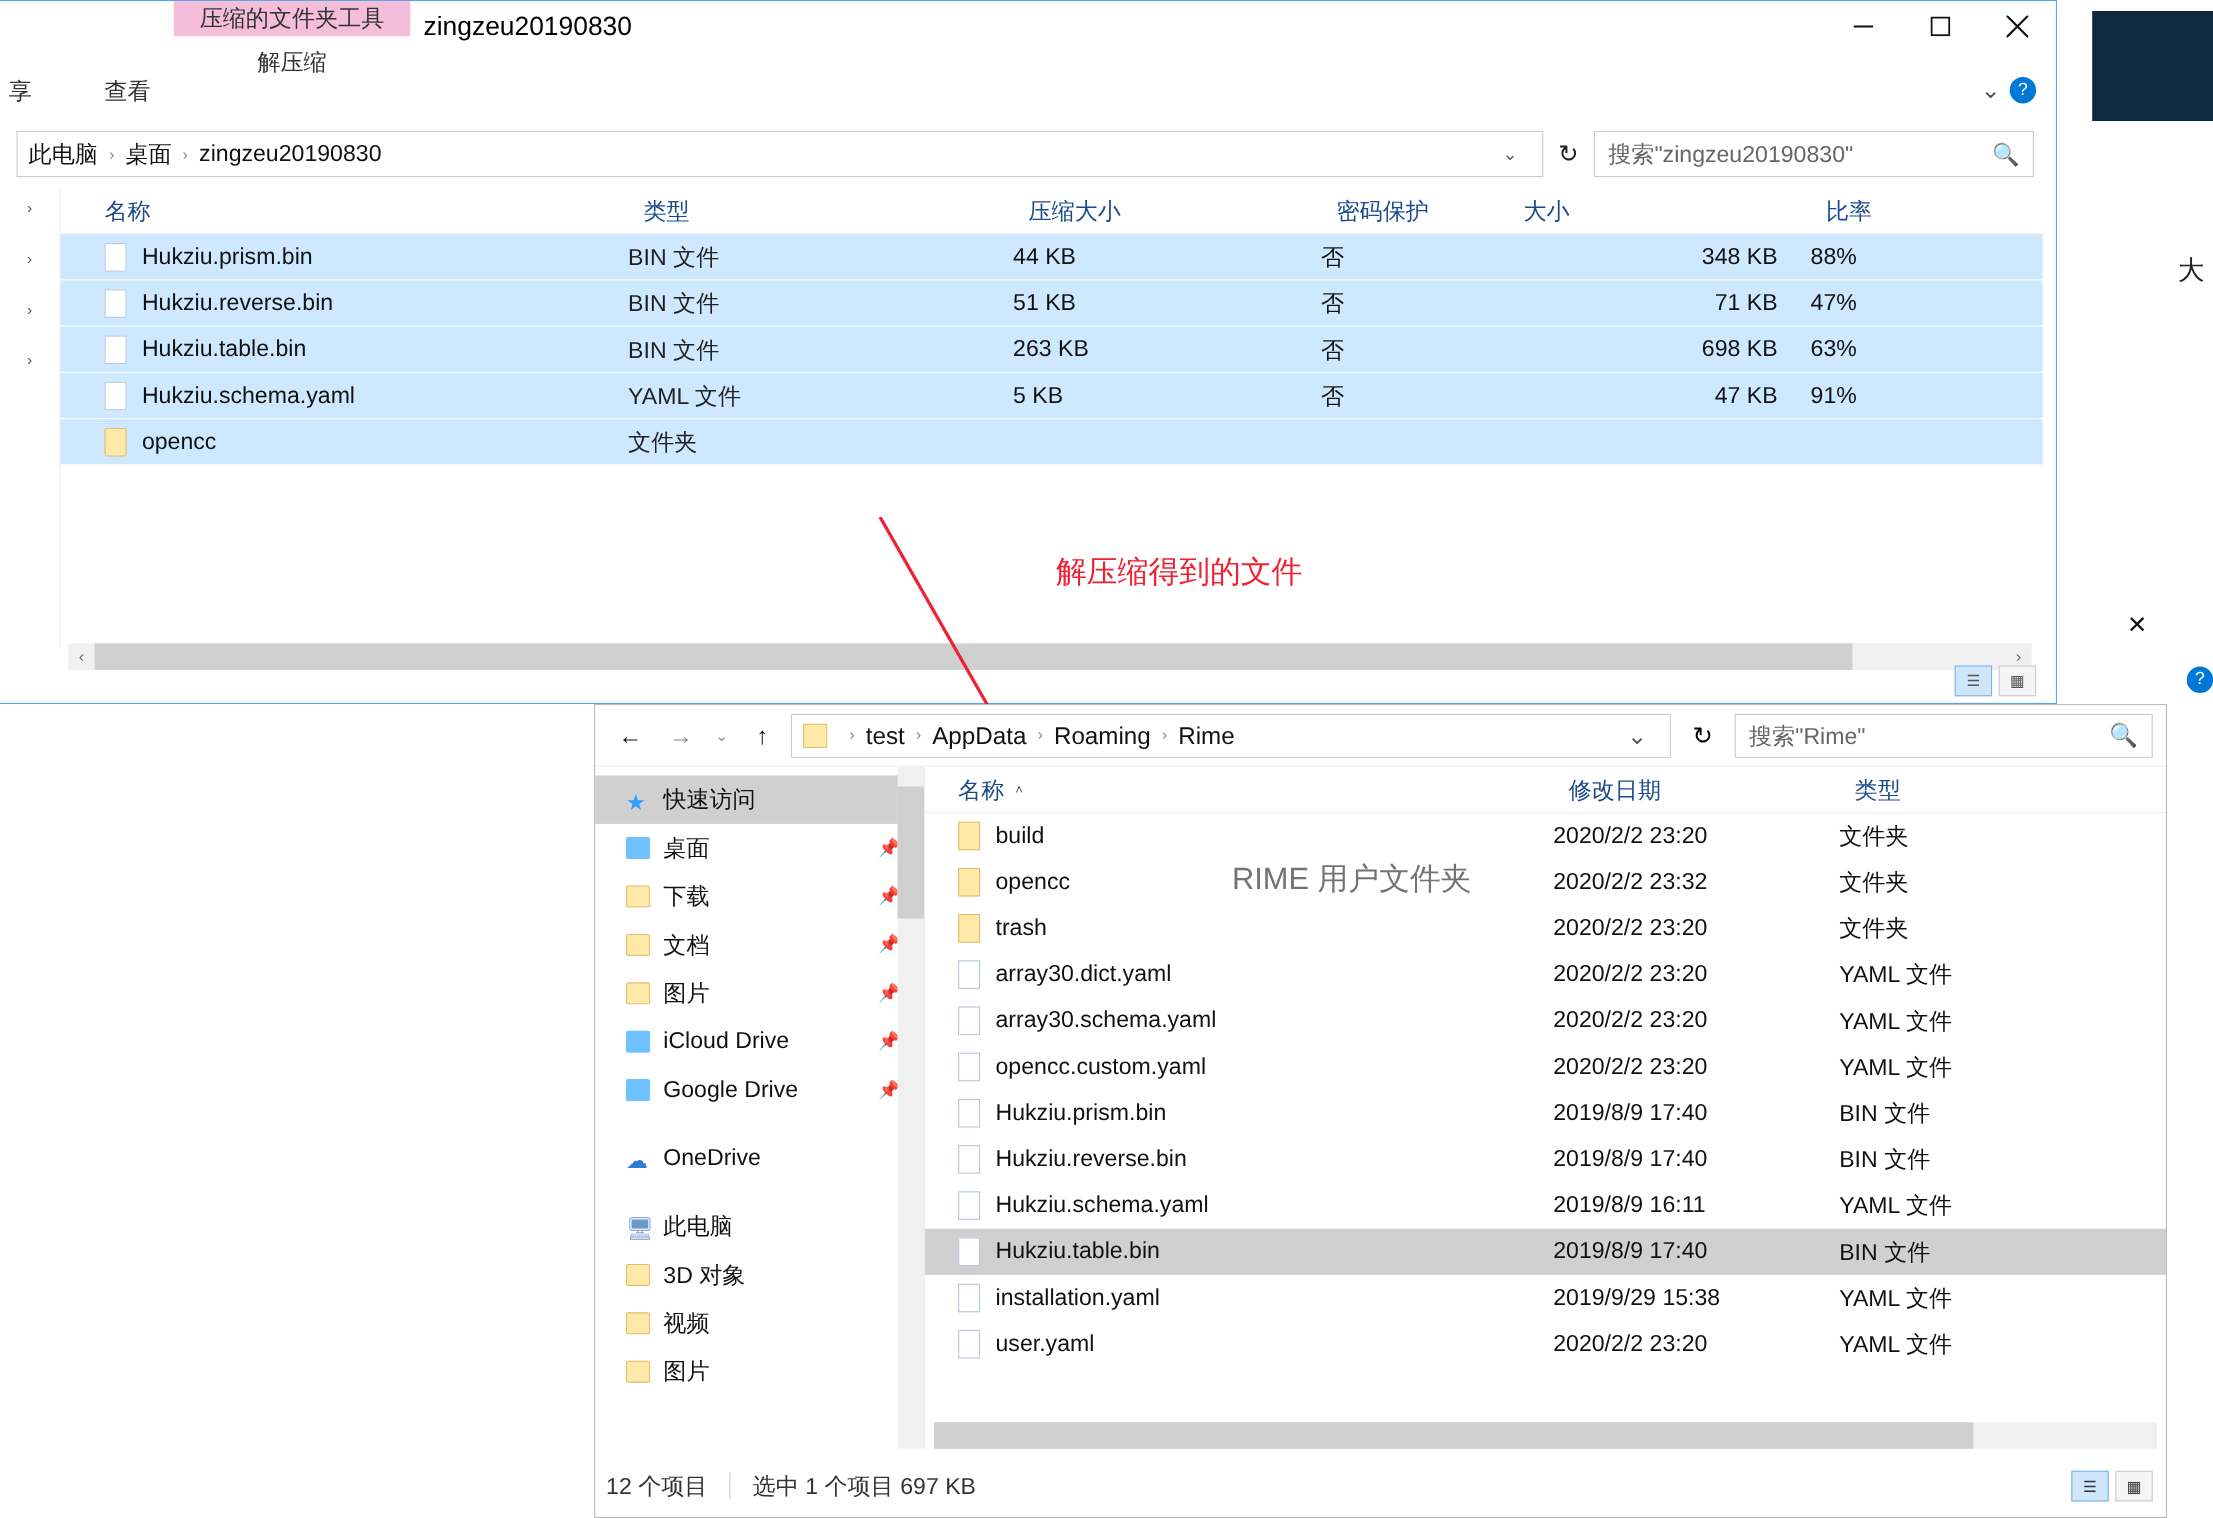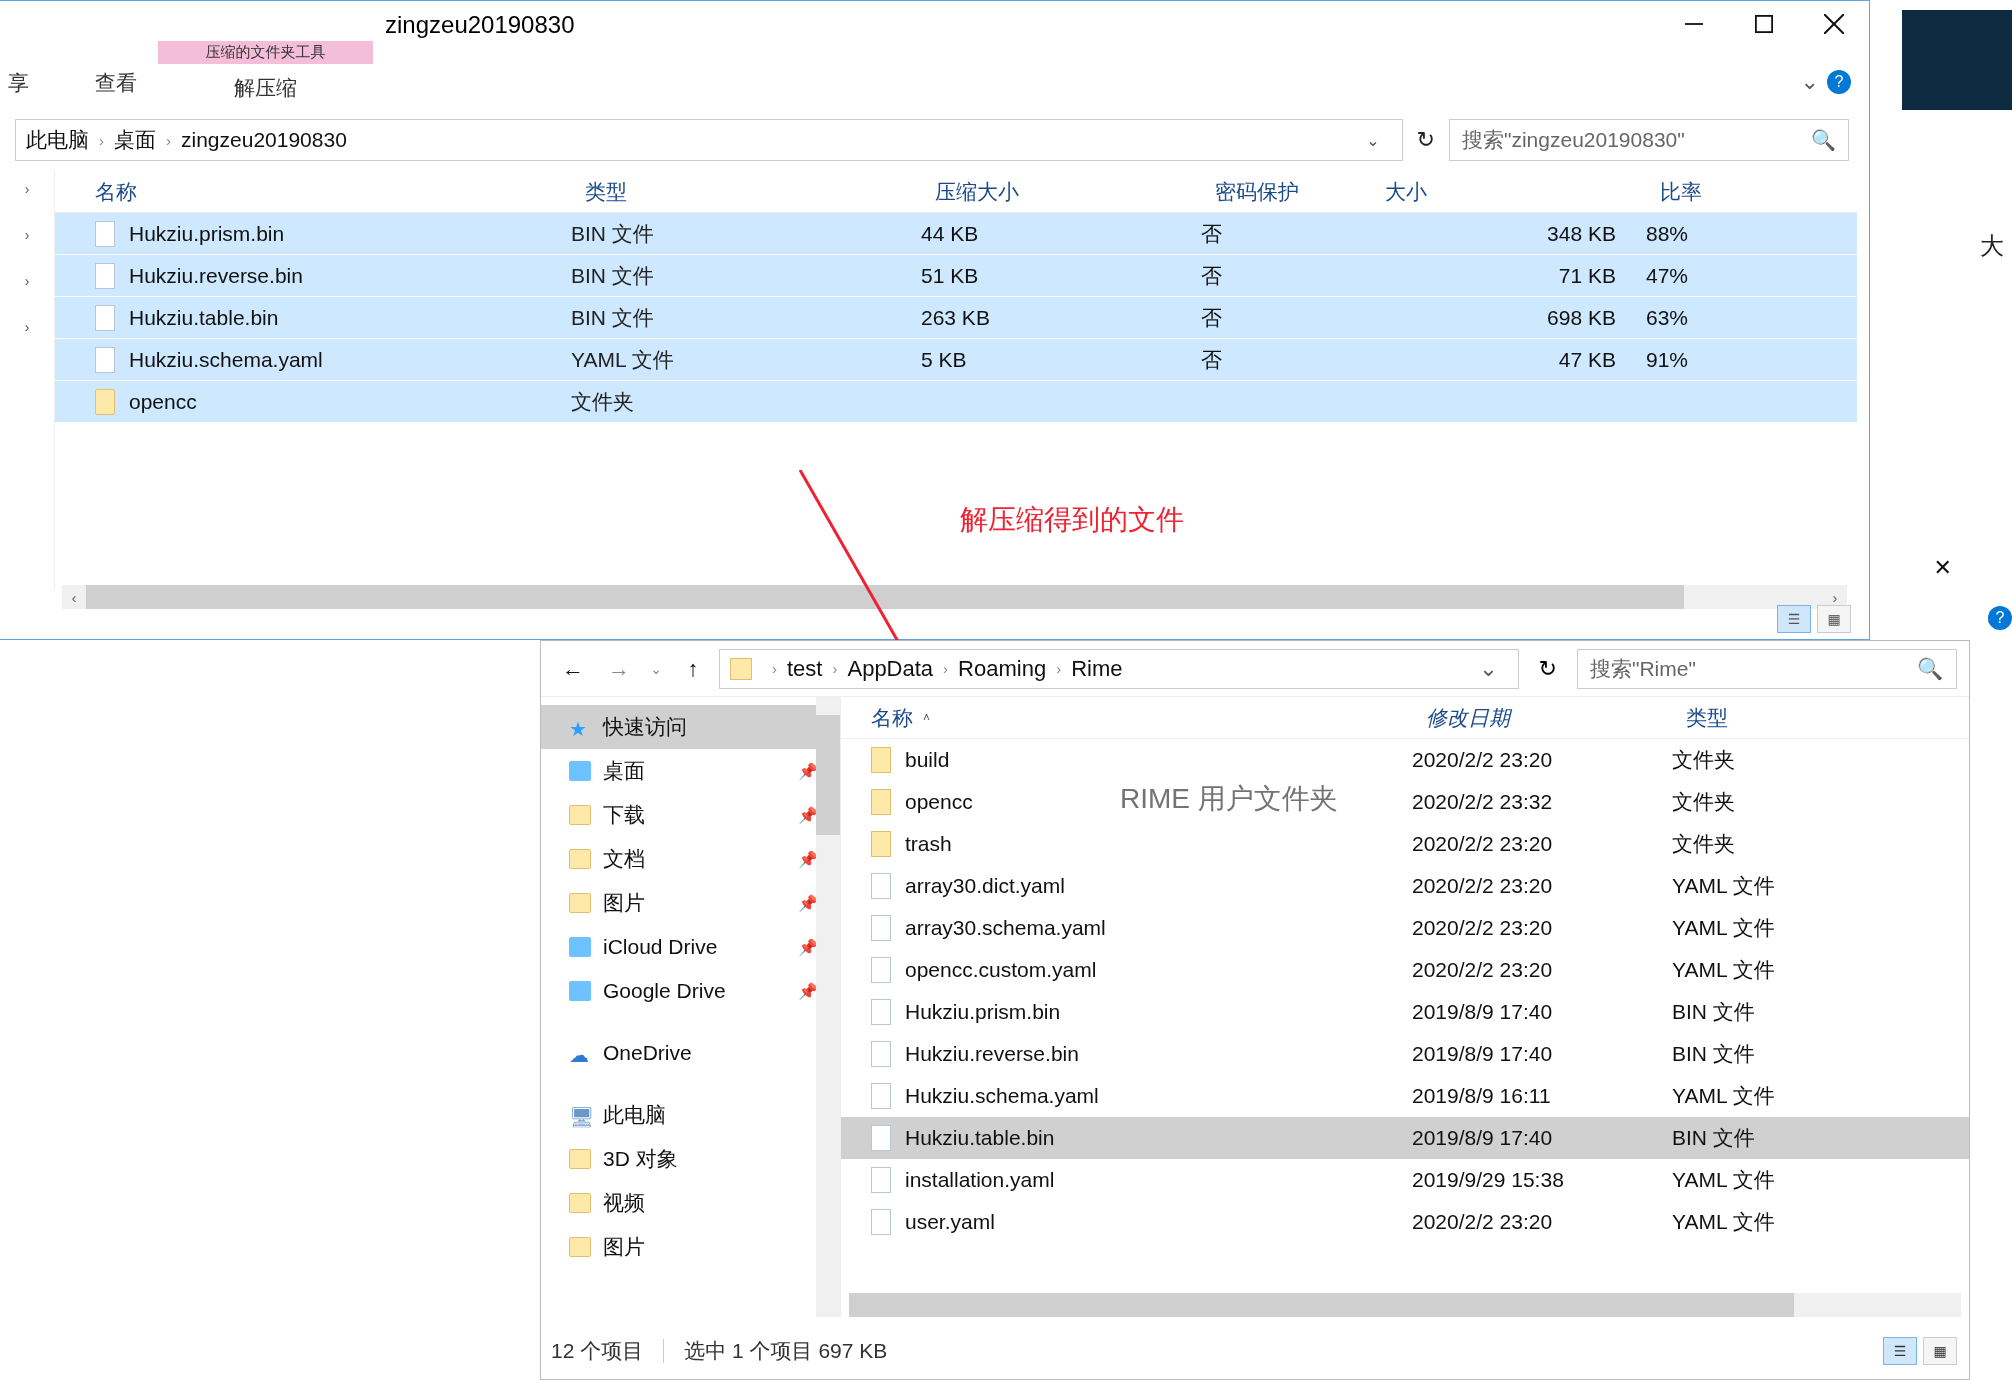--- a/index.html
+++ b/index.html
@@ -7,21 +7,21 @@
 
 .bg-win { position:absolute; top:10px; right:0; width:110px; height:100px; background:#0e2a41; }
 .side-text { position:absolute; right:8px; top:230px; font-size:24px; color:#222; }
 .side-close { position:absolute; right:60px; top:555px; font-size:22px; color:#111; }
 .side-chev { position:absolute; right:10px; top:606px; font-size:22px; color:#555; }
 .side-help { position:absolute; right:0; top:606px; width:24px; height:24px; border-radius:50%; background:#0078d7; color:#fff; font-size:16px; display:flex; align-items:center; justify-content:center; }
 
 
 .win1 { position:absolute; left:0; top:0; width:1870px; height:640px; background:#fff; border:1px solid #5da5e0; border-left:none; }
 .tab-context { position:absolute; left:158px; top:0; width:215px; text-align:center; }
-.tab-context .lbl1 { background:#f4bedb; font-size:15px; color:#333; padding:2px 0;margin-top:40px; }
+.tab-context .lbl1 { background:#f4bedb; font-size:21px; color:#333; padding:2px 0; }
 .tab-context .lbl2 { font-size:21px; color:#333; padding:10px 0 6px; }
 .title-txt { position:absolute; left:385px; top:10px; font-size:24px; color:#000; }
 .winbtns1 { position:absolute; right:0; top:0; display:flex; }
 .winbtn { width:70px; height:46px; display:flex; align-items:center; justify-content:center; font-size:20px; color:#111; }
 .winbtn svg { width:18px; height:18px; }
 .winbtn.close svg { width:20px; height:20px; }
 
 .ribtabs { position:absolute; left:0; top:68px; display:flex; gap:50px; font-size:21px; color:#333; }
 .ribtabs span { padding:0 8px; }
 
@@ -83,21 +83,21 @@
 .ic.star { background:none; color:#2e9fff; font-size:20px; }
 .ic.fld2 { background:#ffe9a8; border:1px solid #e0c070; }
 .ic.blue { background:#6ec2ff; }
 .ic.cloud { background:none; color:#2e7cd1; font-size:20px; }
 .ic.pc { background:none; color:#6b99c7; font-size:20px; }
 .tree .vsb { position:absolute; right:0; top:0; width:24px; height:100%; background:#f0f0f0; }
 .tree .vsb .th { position:absolute; top:18px; width:100%; height:120px; background:#cfcfcf; }
 
 .list2 { flex:1; position:relative; }
 .hdr2 { display:flex; height:42px; align-items:center; border-bottom:1px solid #eee; font-size:21px; color:#1a4a8a; padding-left:30px; }
-.hdr2 .cname { width:555px; display:flex; align-items:center; gap:10px; } .hdr2 .cdate { width:260px;font-style:italic; } .hdr2 .ctype { width:200px; }
+.hdr2 .cname { width:555px; display:flex; align-items:center; gap:10px; } .hdr2 .cdate { width:260px; } .hdr2 .ctype { width:200px; }
 .hdr2 .sarr { font-size:12px; color:#555; }
 .row2 { display:flex; height:42px; align-items:center; font-size:21px; color:#111; padding-left:30px; }
 .row2.sel { background:#d0d0d0; }
 .row2 .ic { width:20px; height:26px; background:#fff; border:1px solid #b5c7d9; margin-right:14px; }
 .row2 .ic.fld { background:#ffe9a8; border:1px solid #e0c070; }
 .row2 .cname { width:541px; display:flex; align-items:center; } .row2 .cdate { width:260px; } .row2 .ctype { width:200px; }
 .list2 .hsb { position:absolute; left:8px; right:8px; bottom:0; height:24px; background:#f0f0f0; display:flex; }
 .list2 .hsb .th { width:85%; background:#cfcfcf; }
 
 .anno2 { position:absolute; left:1120px; top:780px; font-size:28px; color:#737373; }

